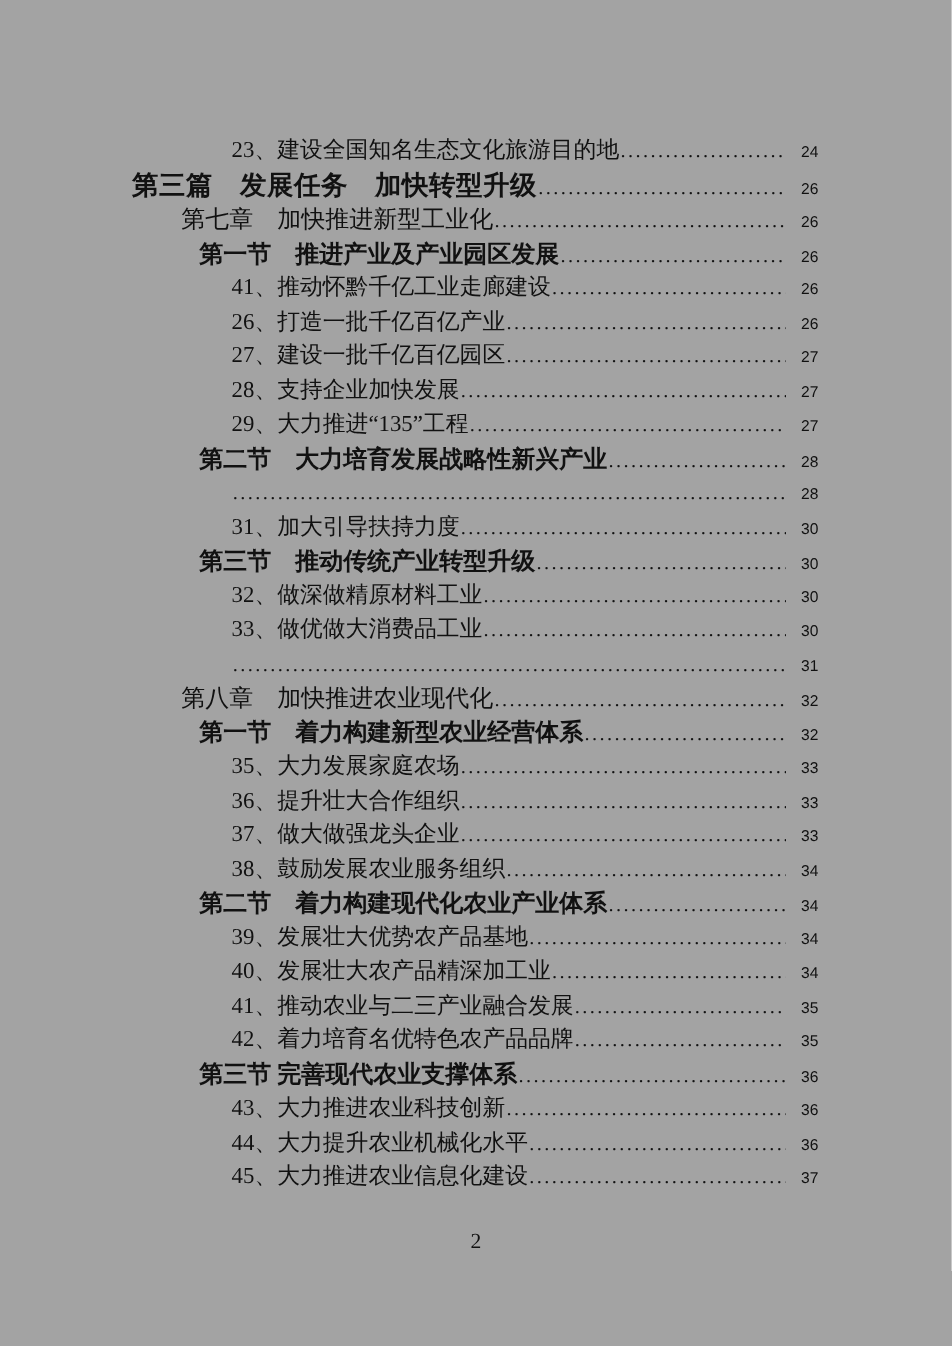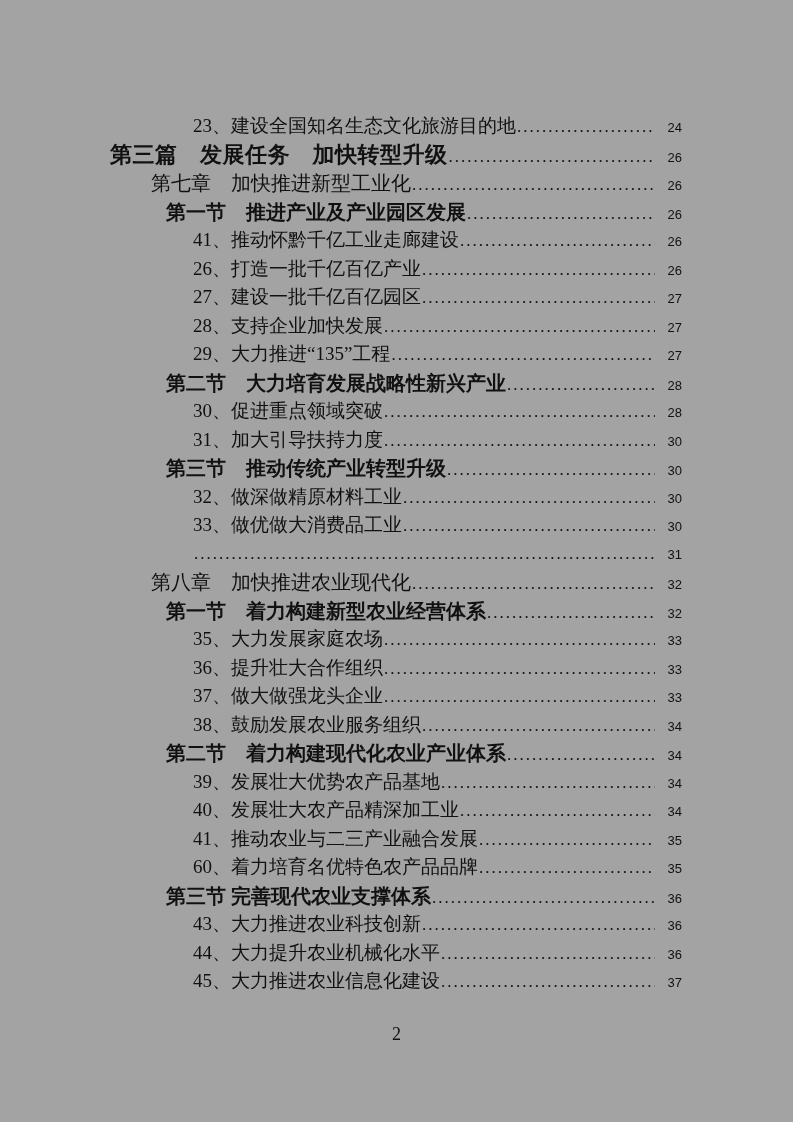--- a/index.html
+++ b/index.html
@@ -144,21 +144,20 @@
         <span class="title">29、大力推进“135”工程</span>
         <span class="dots"></span>
         <span class="pg">27</span>
       </div>
       <div class="row jie">
         <span class="title">第二节　大力培育发展战略性新兴产业</span>
         <span class="dots"></span>
         <span class="pg">28</span>
       </div>
       <div class="row item">
-        <span class="title">30、促进重点领域突破</span>
         <span class="dots"></span>
         <span class="pg">28</span>
       </div>
       <div class="row item">
         <span class="title">31、加大引导扶持力度</span>
         <span class="dots"></span>
         <span class="pg">30</span>
       </div>
       <div class="row jie">
         <span class="title">第三节　推动传统产业转型升级</span>
@@ -223,21 +222,21 @@
         <span class="title">40、发展壮大农产品精深加工业</span>
         <span class="dots"></span>
         <span class="pg">34</span>
       </div>
       <div class="row item">
         <span class="title">41、推动农业与二三产业融合发展</span>
         <span class="dots"></span>
         <span class="pg">35</span>
       </div>
       <div class="row item">
-        <span class="title">60、着力培育名优特色农产品品牌</span>
+        <span class="title">42、着力培育名优特色农产品品牌</span>
         <span class="dots"></span>
         <span class="pg">35</span>
       </div>
       <div class="row jie">
         <span class="title">第三节 完善现代农业支撑体系</span>
         <span class="dots"></span>
         <span class="pg">36</span>
       </div>
       <div class="row item">
         <span class="title">43、大力推进农业科技创新</span>

